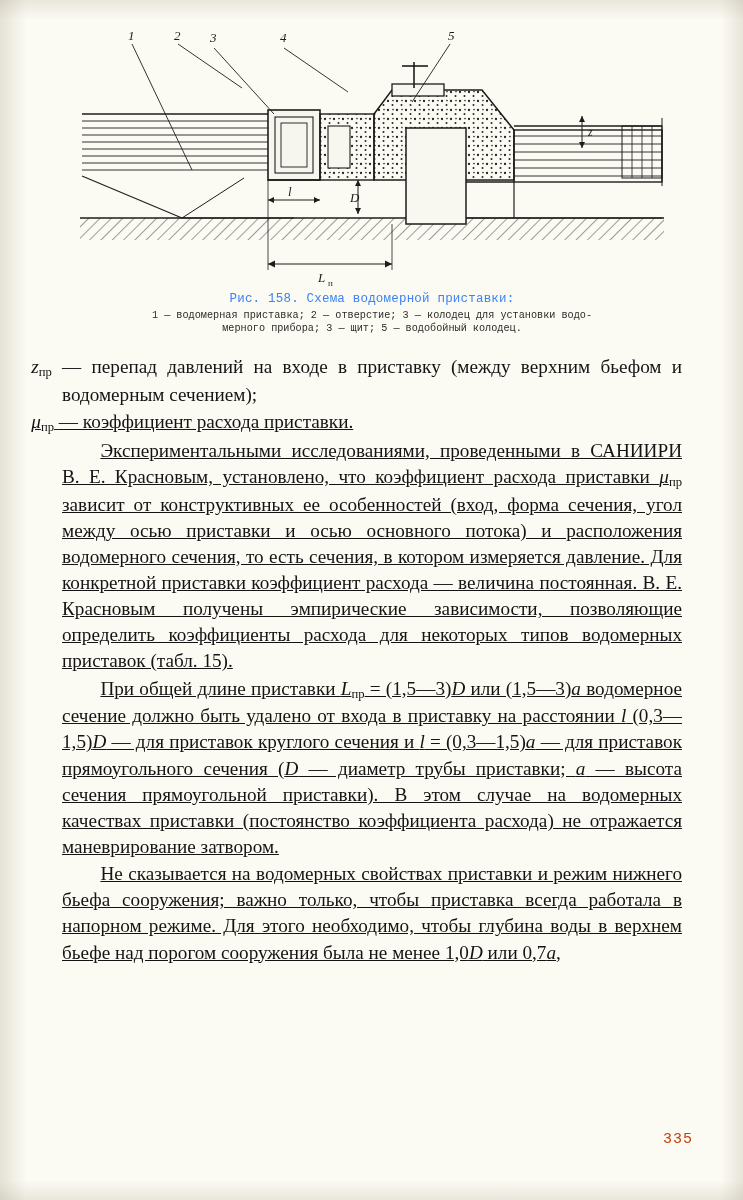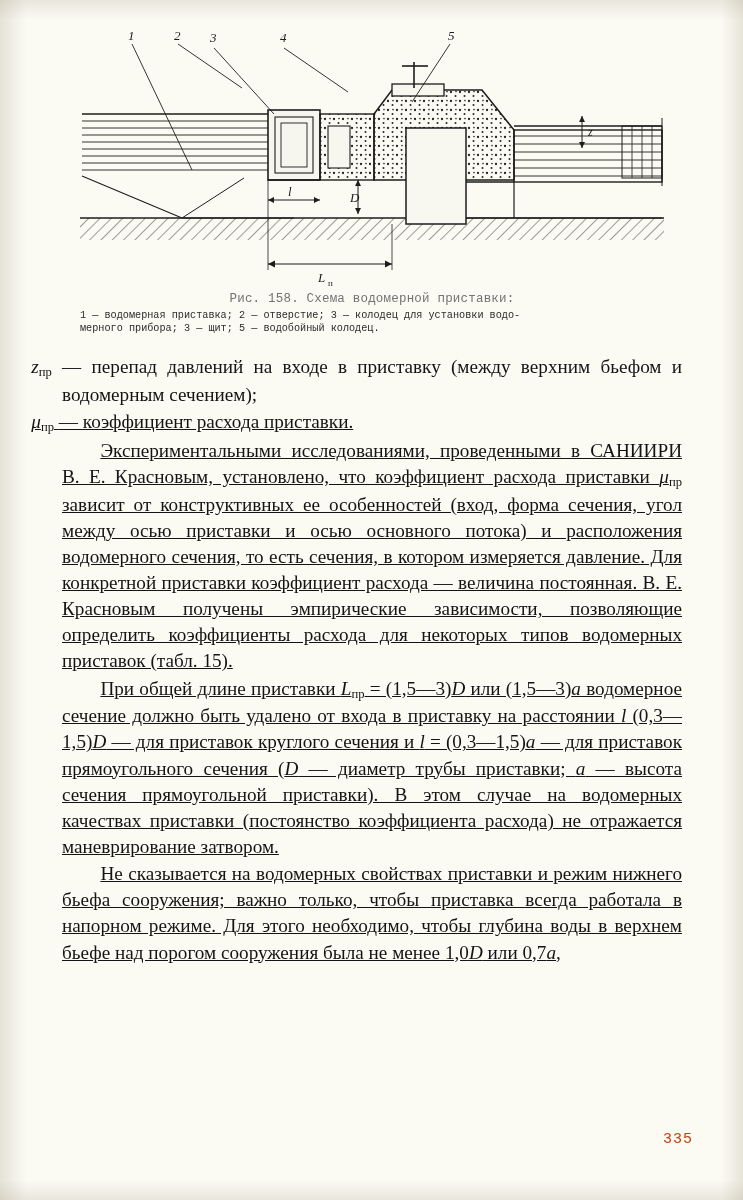--- a/index.html
+++ b/index.html
@@ -47,28 +47,28 @@
     width: 620px;
     height: 270px;
   }
   .figure svg { display: block; }
 
   .fig-caption {
     text-align: center;
     font-family: "Liberation Mono", monospace;
     font-size: 12.5px;
     letter-spacing: 0.2px;
-    color: #737373;
+    color: #3b82f6;
     margin-top: 4px;
   }
   .fig-legend {
     font-family: "Liberation Mono", monospace;
     font-size: 10.2px;
     line-height: 1.32;
-    text-align: left;
+    text-align: center;
     color: #2b2b2b;
     margin-top: 3px;
     padding: 0 18px;
   }
 
   
   .body {
     margin-top: 18px;
     font-size: 19.2px;
     line-height: 1.36;

